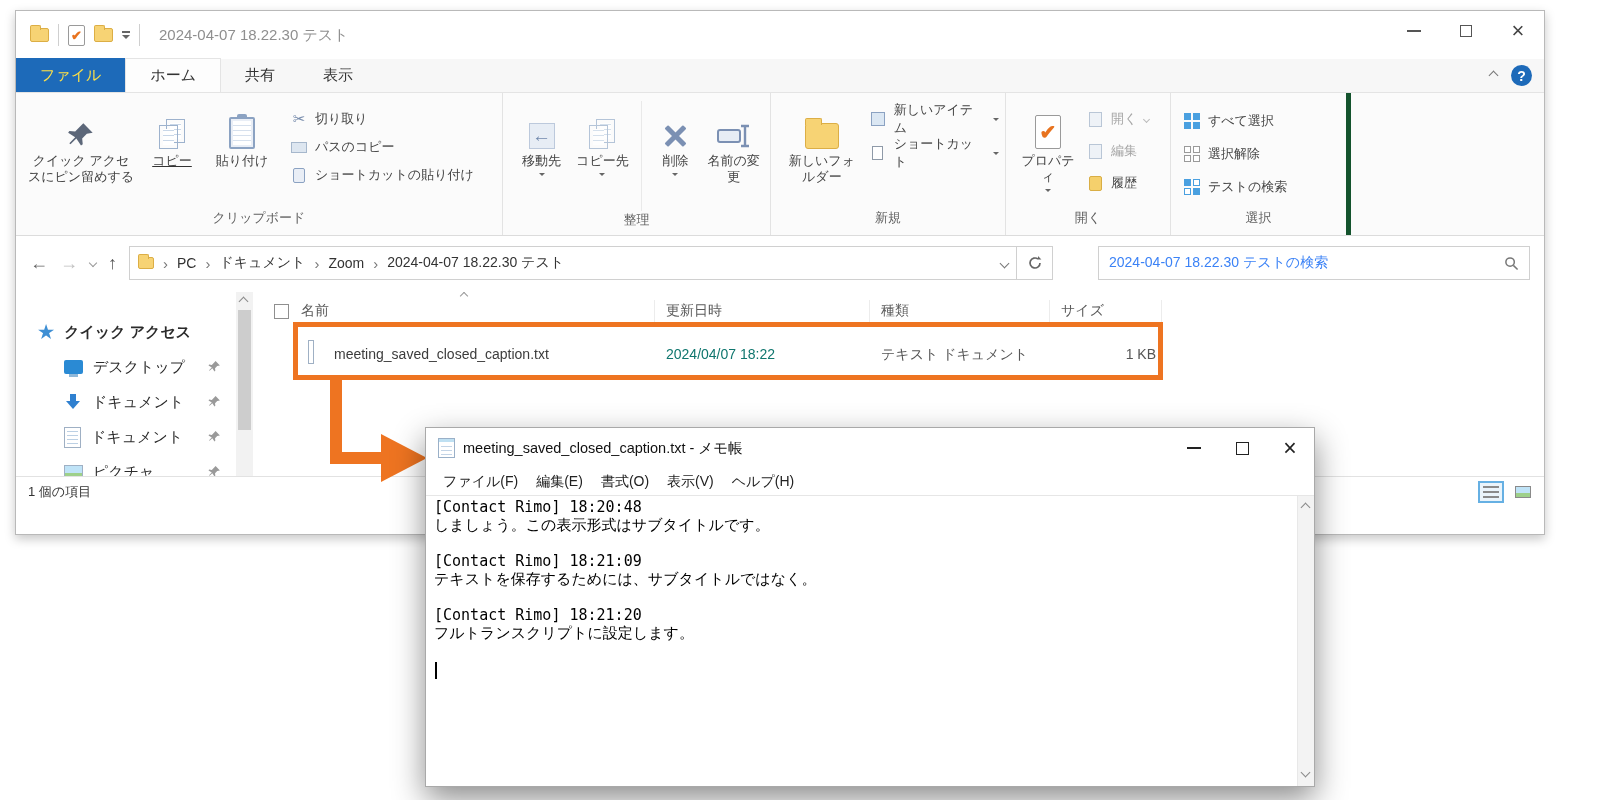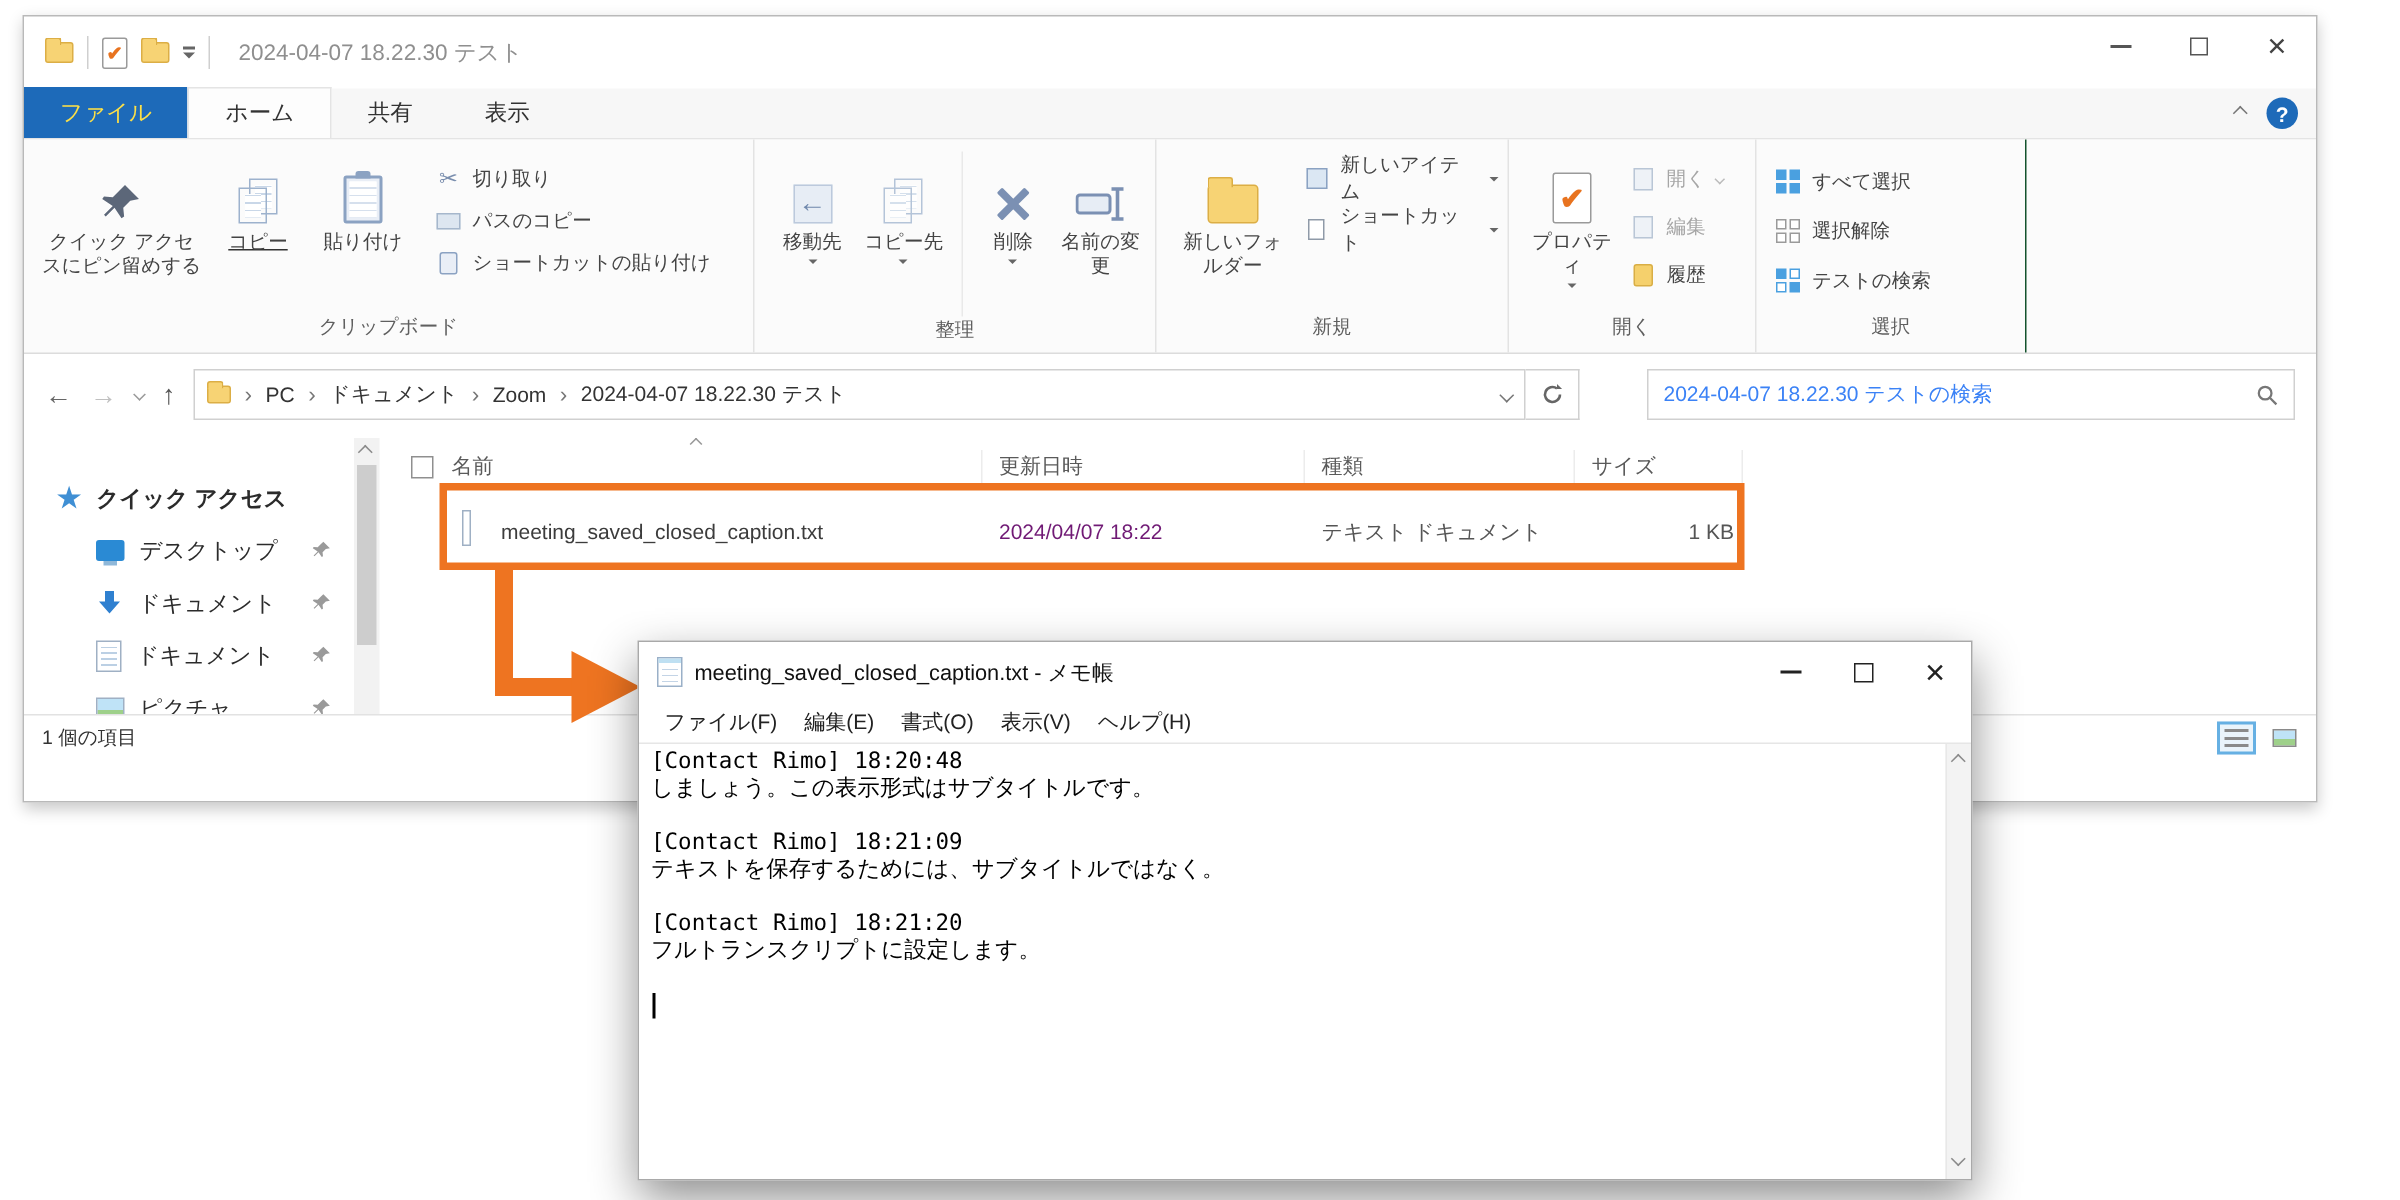--- a/index.html
+++ b/index.html
@@ -341,21 +341,21 @@
             <span class="sic">
                 <span style="width:13px;height:15px;background:#f5d06c;border:1px solid #d9ae45;border-radius:2px;"></span>
               </span>
             <span>履歴</span>
           </div>
         </div>
       </div>
       <div class="rlabel">開く</div>
     </div>
 
-    <div class="rgroup" style="width:180px;border-right:1px solid #14532d;">
+    <div class="rgroup" style="width:180px;border-right:5px solid #14532d;">
       <div class="rbody" style="padding-left:12px;">
         <div class="smallstack" style="gap:9px;padding-top:8px;">
           <div class="smallbtn">
             <span class="sic">
               <span class="grid4">
                   <span class="g-f"></span>
                   <span class="g-f"></span>
                   <span class="g-f"></span>
                   <span class="g-f"></span>
                 </span>
@@ -483,21 +483,21 @@
       <span class="hsep" style="left:793px;"></span>
       <span class="hcell" style="left:805px;">サイズ</span>
       <span class="hsep" style="left:905px;"></span>
     </div>
 
     <div class="fl-row">
       <span class="rcell" style="left:52px;top:12px;">
         <span class="docpage" style="width:15px;height:19px;"></span>
       </span>
       <span class="rcell" style="left:78px;">meeting_saved_closed_caption.txt</span>
-      <span class="rcell" style="left:410px;color:#701a75;text-align:right;">2024/04/07 18:22</span>
+      <span class="rcell" style="left:410px;color:#0f766e;text-align:right;">2024/04/07 18:22</span>
       <span class="rcell" style="left:625px;color:#555;">テキスト ドキュメント</span>
       <span class="rcell" style="left:805px;width:95px;text-align:right;color:#555;">1 KB</span>
     </div>
 
     <div class="statusbar">
       <span>1 個の項目</span>
       <div class="viewtoggles">
         <span class="vt active">
             <span class="vt-details"></span>
           </span>

